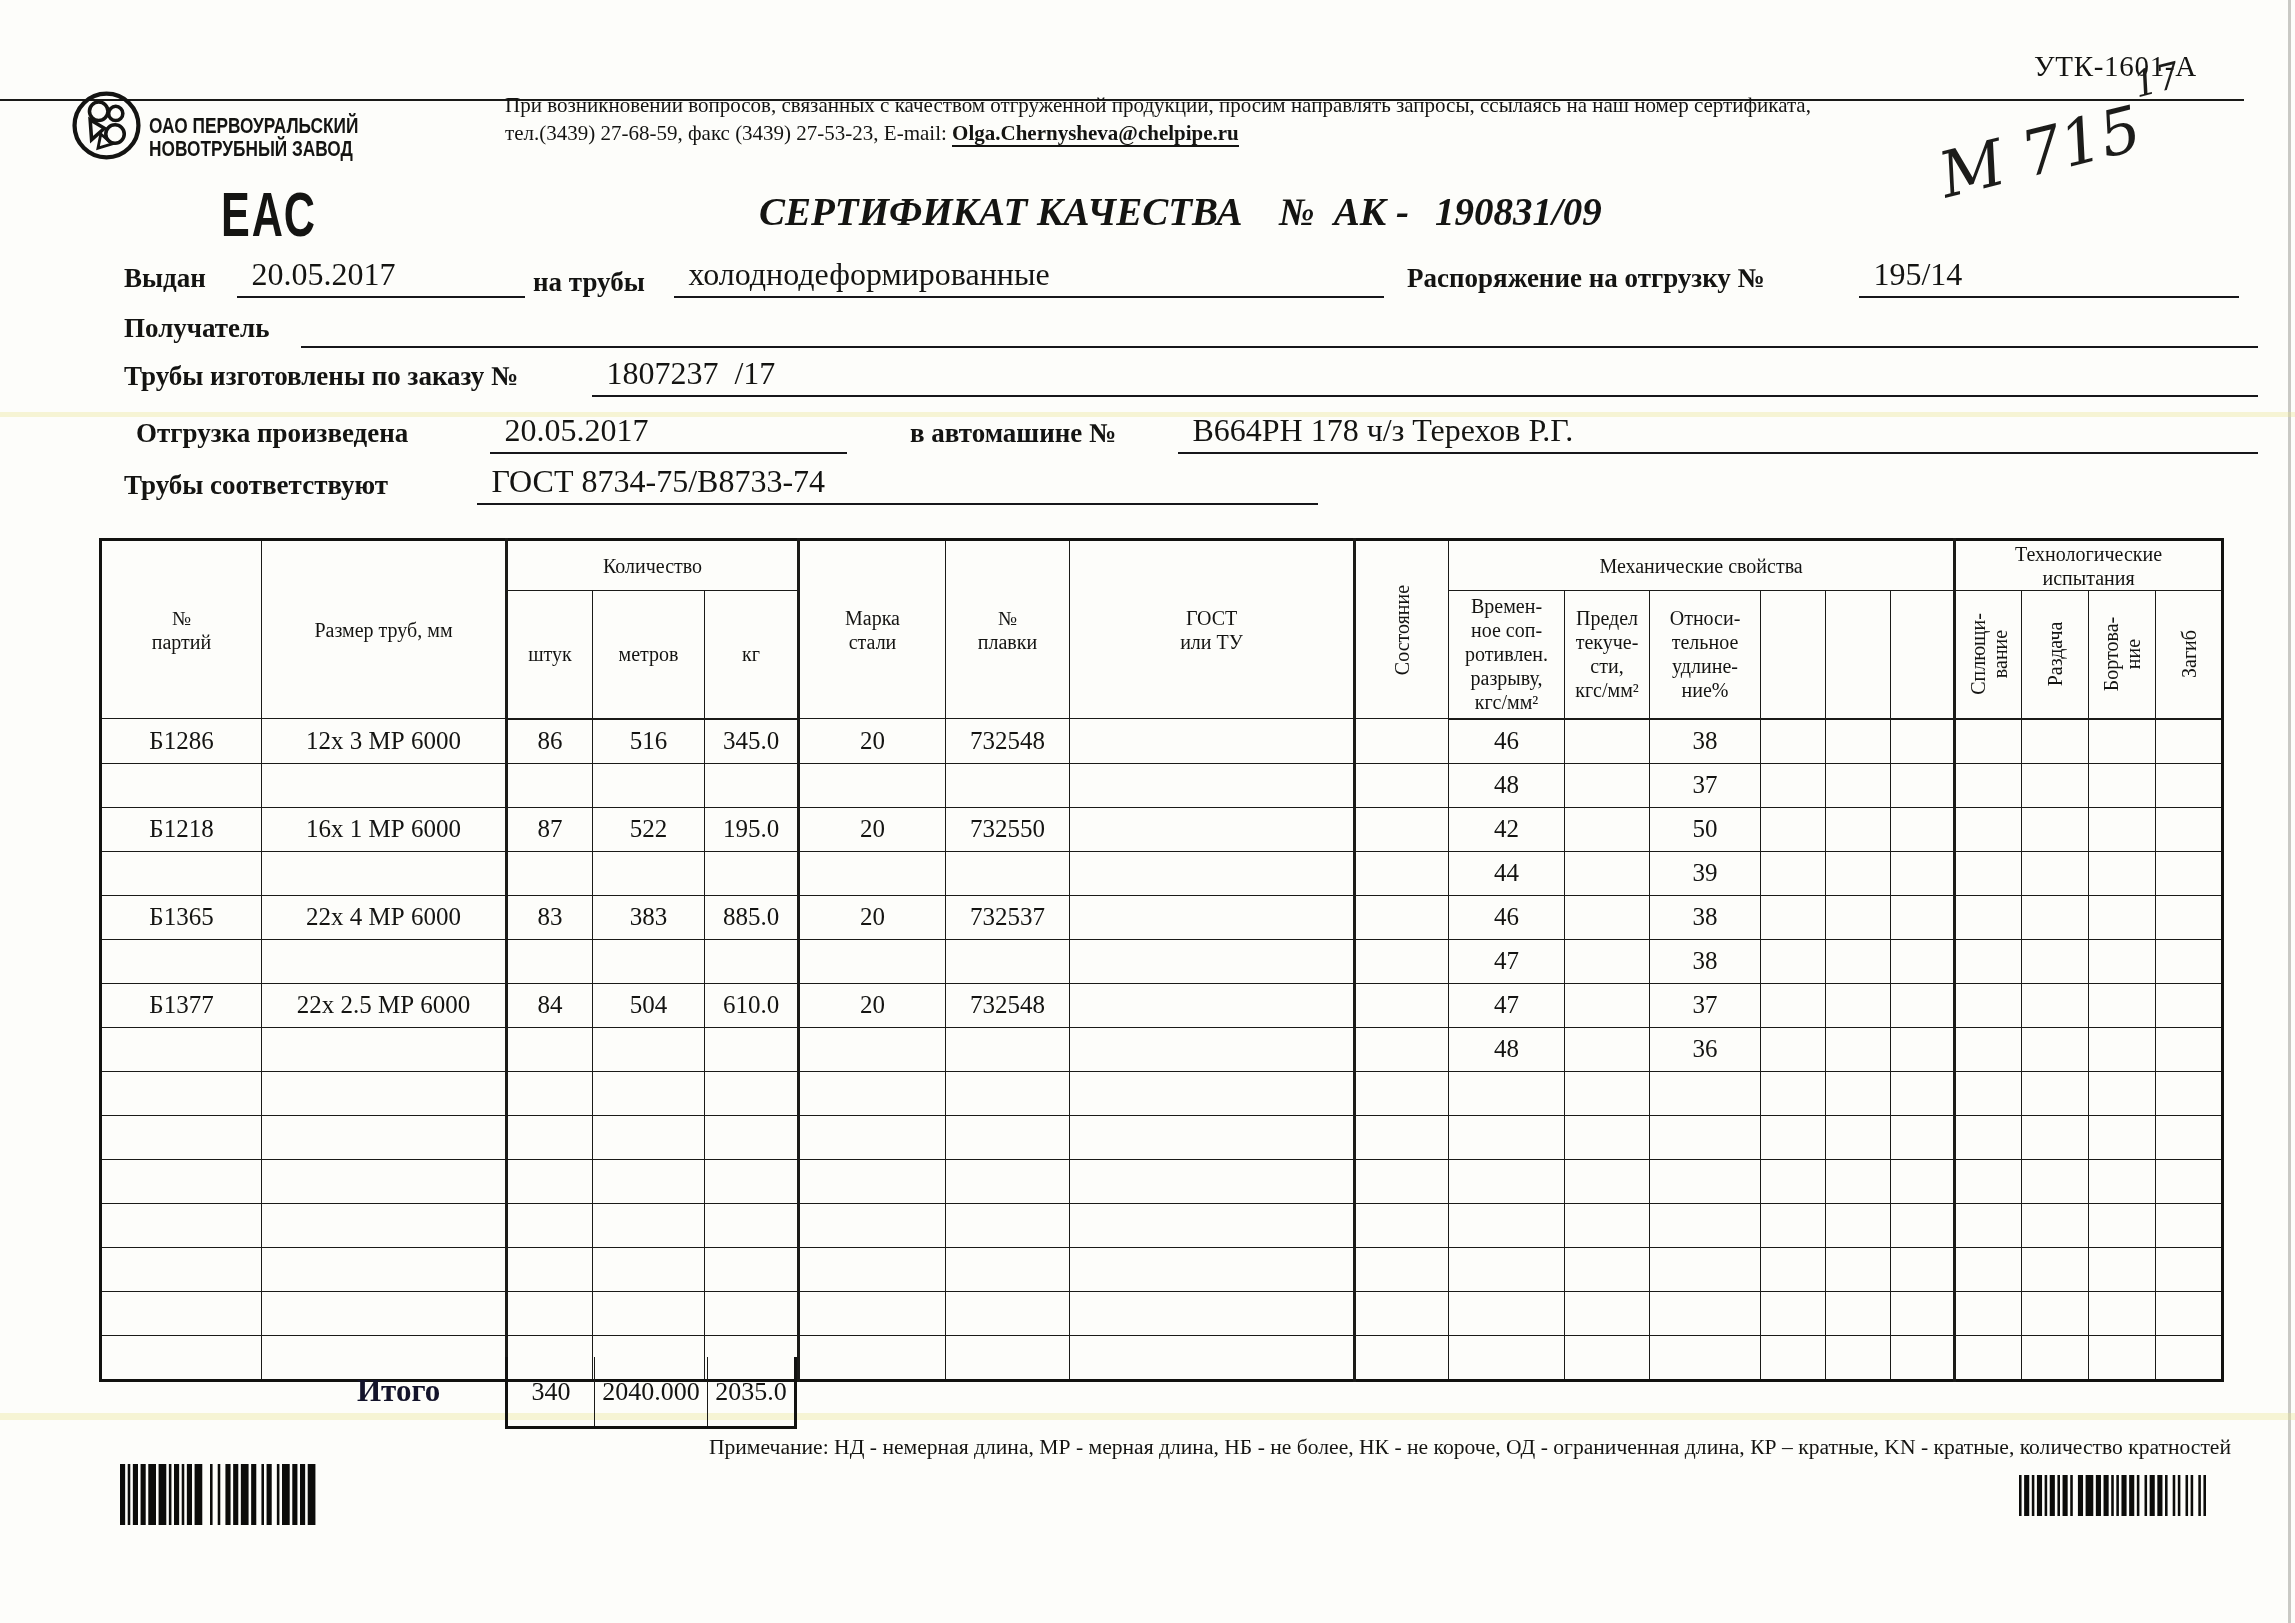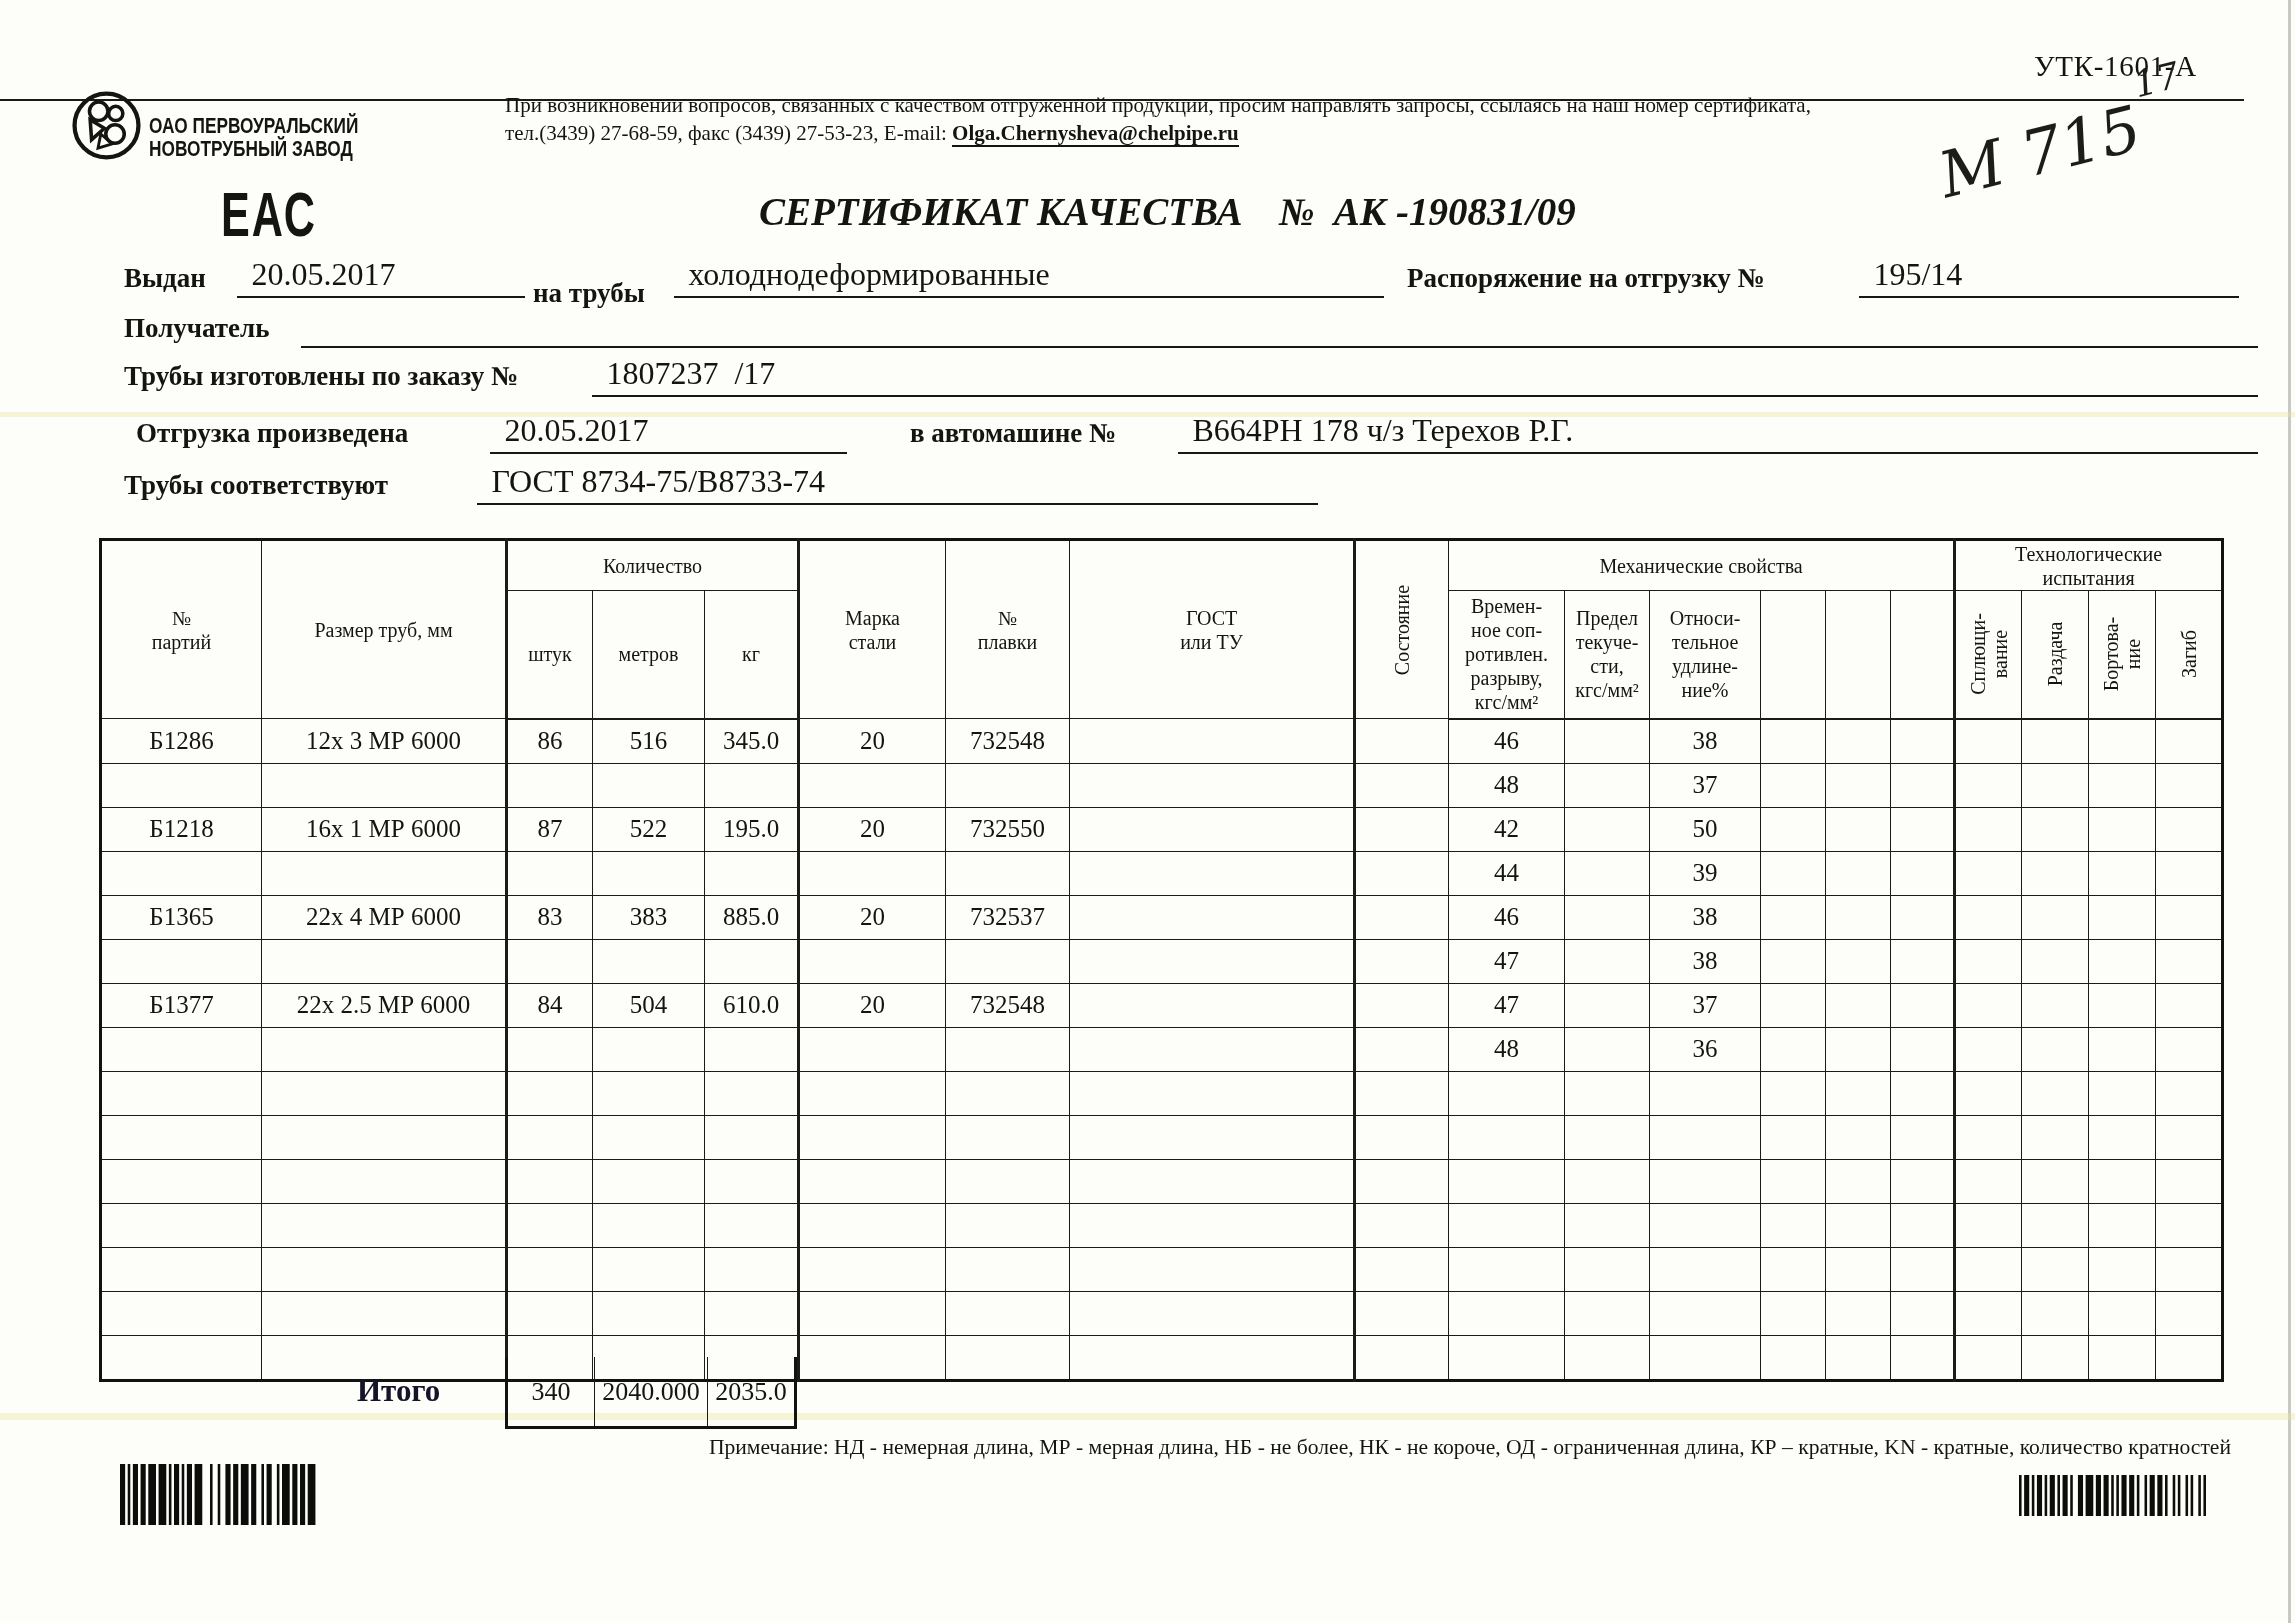--- a/index.html
+++ b/index.html
@@ -21,21 +21,21 @@
   .addr-l2{font-size:21px;margin-top:6.5px;}
   .addr-l3{font-size:21px;margin-top:3.9px;}
   .email{border-bottom:2px solid #141412;font-weight:bold;}
   .eac{left:221px;top:178px;font-family:"Liberation Sans","DejaVu Sans",sans-serif;font-weight:bold;
        font-size:60px;letter-spacing:2.6px;transform:scale(.72,1.05);transform-origin:left top;}
   .handnote{left:1937px;top:110px;transform:rotate(-14deg);font-style:italic;
             font-family:"DejaVu Serif",serif;font-size:63px;color:#1c1c1a;}
   .handnote sup{font-size:36px;position:relative;top:-29.5px;left:5.2px;}
   .title{left:759px;top:189px;font-size:39px;font-weight:bold;font-style:italic;display:flex;white-space:pre;}
   .title .t-num-label{margin-left:36px;}
-  .title .t-num{}
+  .title .t-num{margin-left:26px;}
   
   .frow{position:absolute;font-size:27px;white-space:pre;}
   .flabel{font-weight:bold;}
   .uline{position:absolute;border-bottom:2px solid #17171a;height:34px;}
   .uval{position:absolute;bottom:2.6px;left:14.4px;font-size:32px;white-space:pre;}
   
   table.cert{position:absolute;left:99px;top:538px;border-collapse:collapse;table-layout:fixed;width:2125px;}
   table.cert th,table.cert td{border:1.3px solid #1b1b18;padding:0;text-align:center;vertical-align:middle;
        font-weight:normal;overflow:hidden;}
   table.cert{border:3.3px solid #121210;}
@@ -101,21 +101,21 @@
   <div class="abs title">
     <span>СЕРТИФИКАТ КАЧЕСТВА</span>
     <span class="t-num-label">№  АК -</span>
     <span class="t-num">190831/09</span>
   </div>
 
   <div class="frow" style="left:124px;top:263px;"><span class="flabel">Выдан</span></div>
   <div class="uline" style="left:237px;top:262px;width:288px;">
       <span class="uval">20.05.2017</span>
     </div>
-  <div class="frow" style="left:533px;top:278px;"><span class="flabel">на трубы</span></div>
+  <div class="frow" style="left:533px;top:267px;"><span class="flabel">на трубы</span></div>
   <div class="uline" style="left:674px;top:262px;width:710px;">
       <span class="uval">холоднодеформированные</span>
     </div>
   <div class="frow" style="left:1407px;top:263px;"><span class="flabel">Распоряжение на отгрузку №</span></div>
   <div class="uline" style="left:1859px;top:262px;width:380px;">
       <span class="uval">195/14</span>
     </div>
 
   <div class="frow" style="left:124px;top:313px;"><span class="flabel">Получатель</span></div>
   <div class="uline" style="left:301px;top:312px;width:1957px;">

